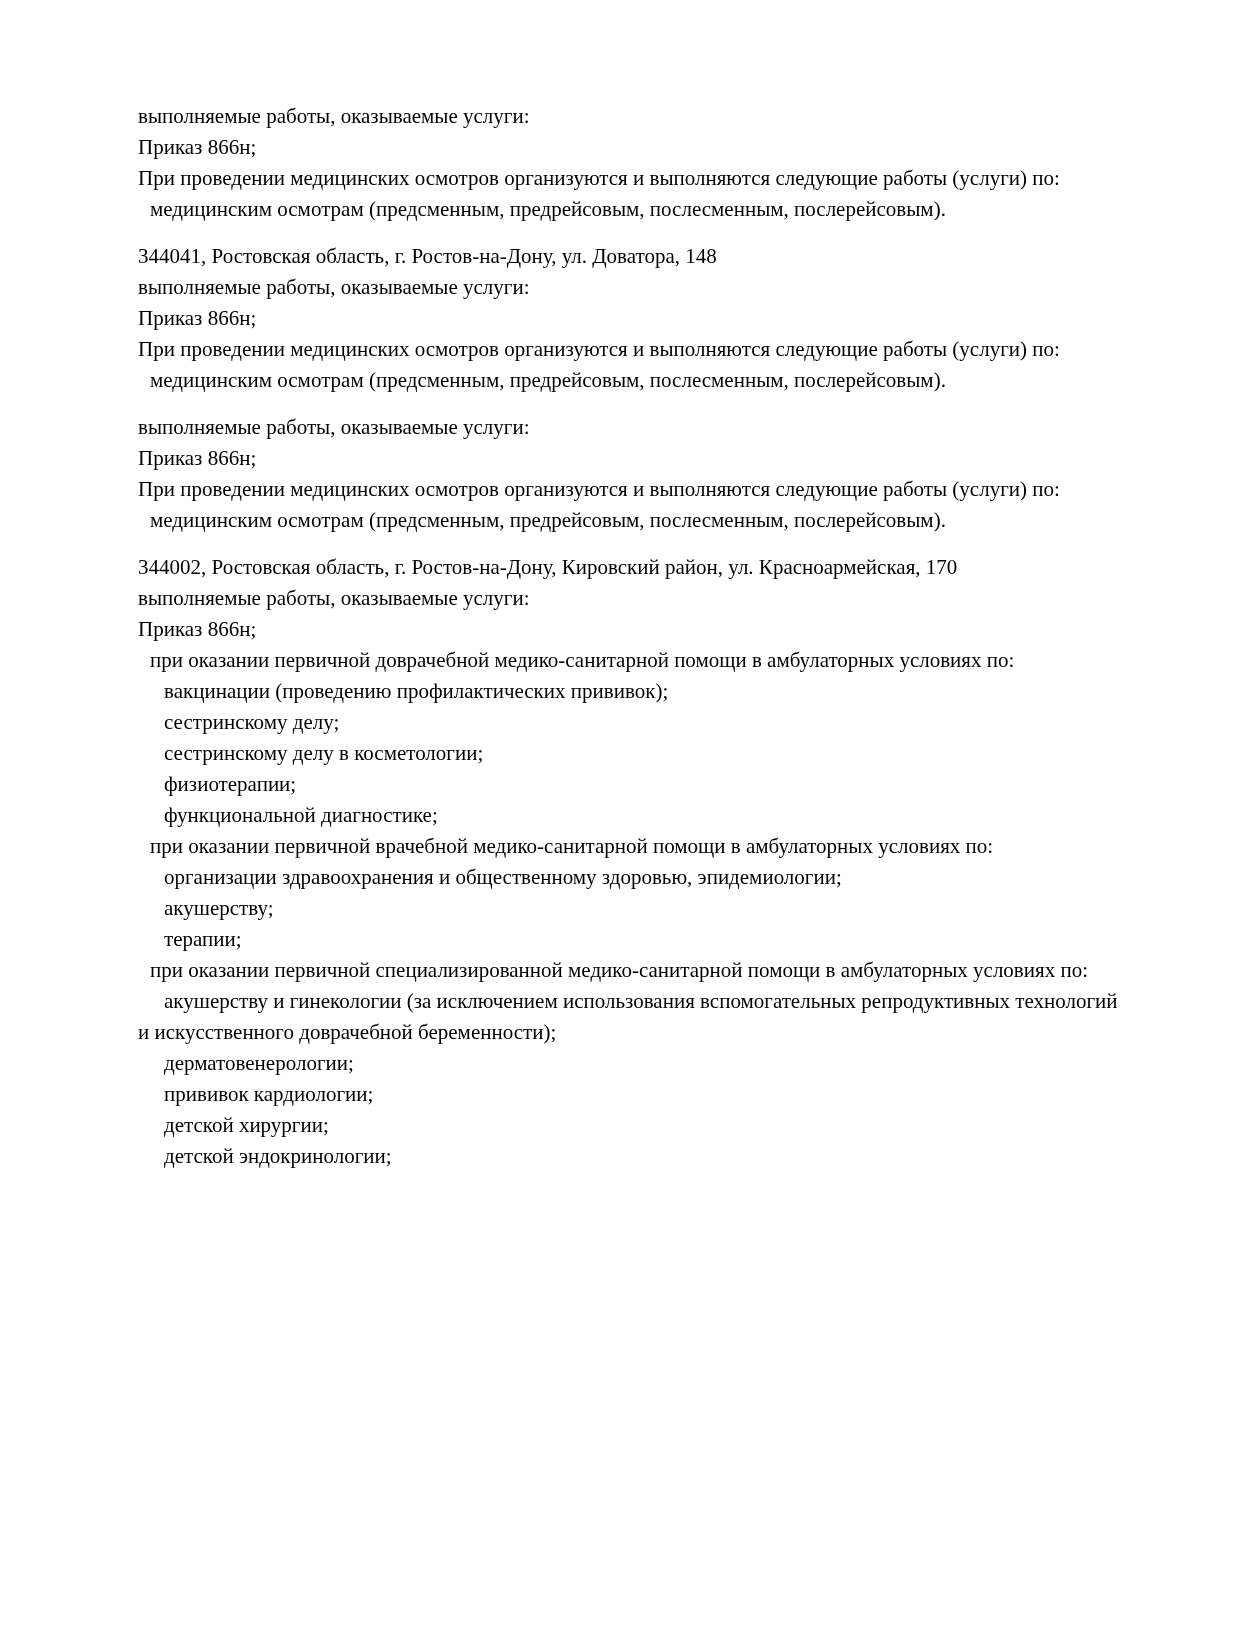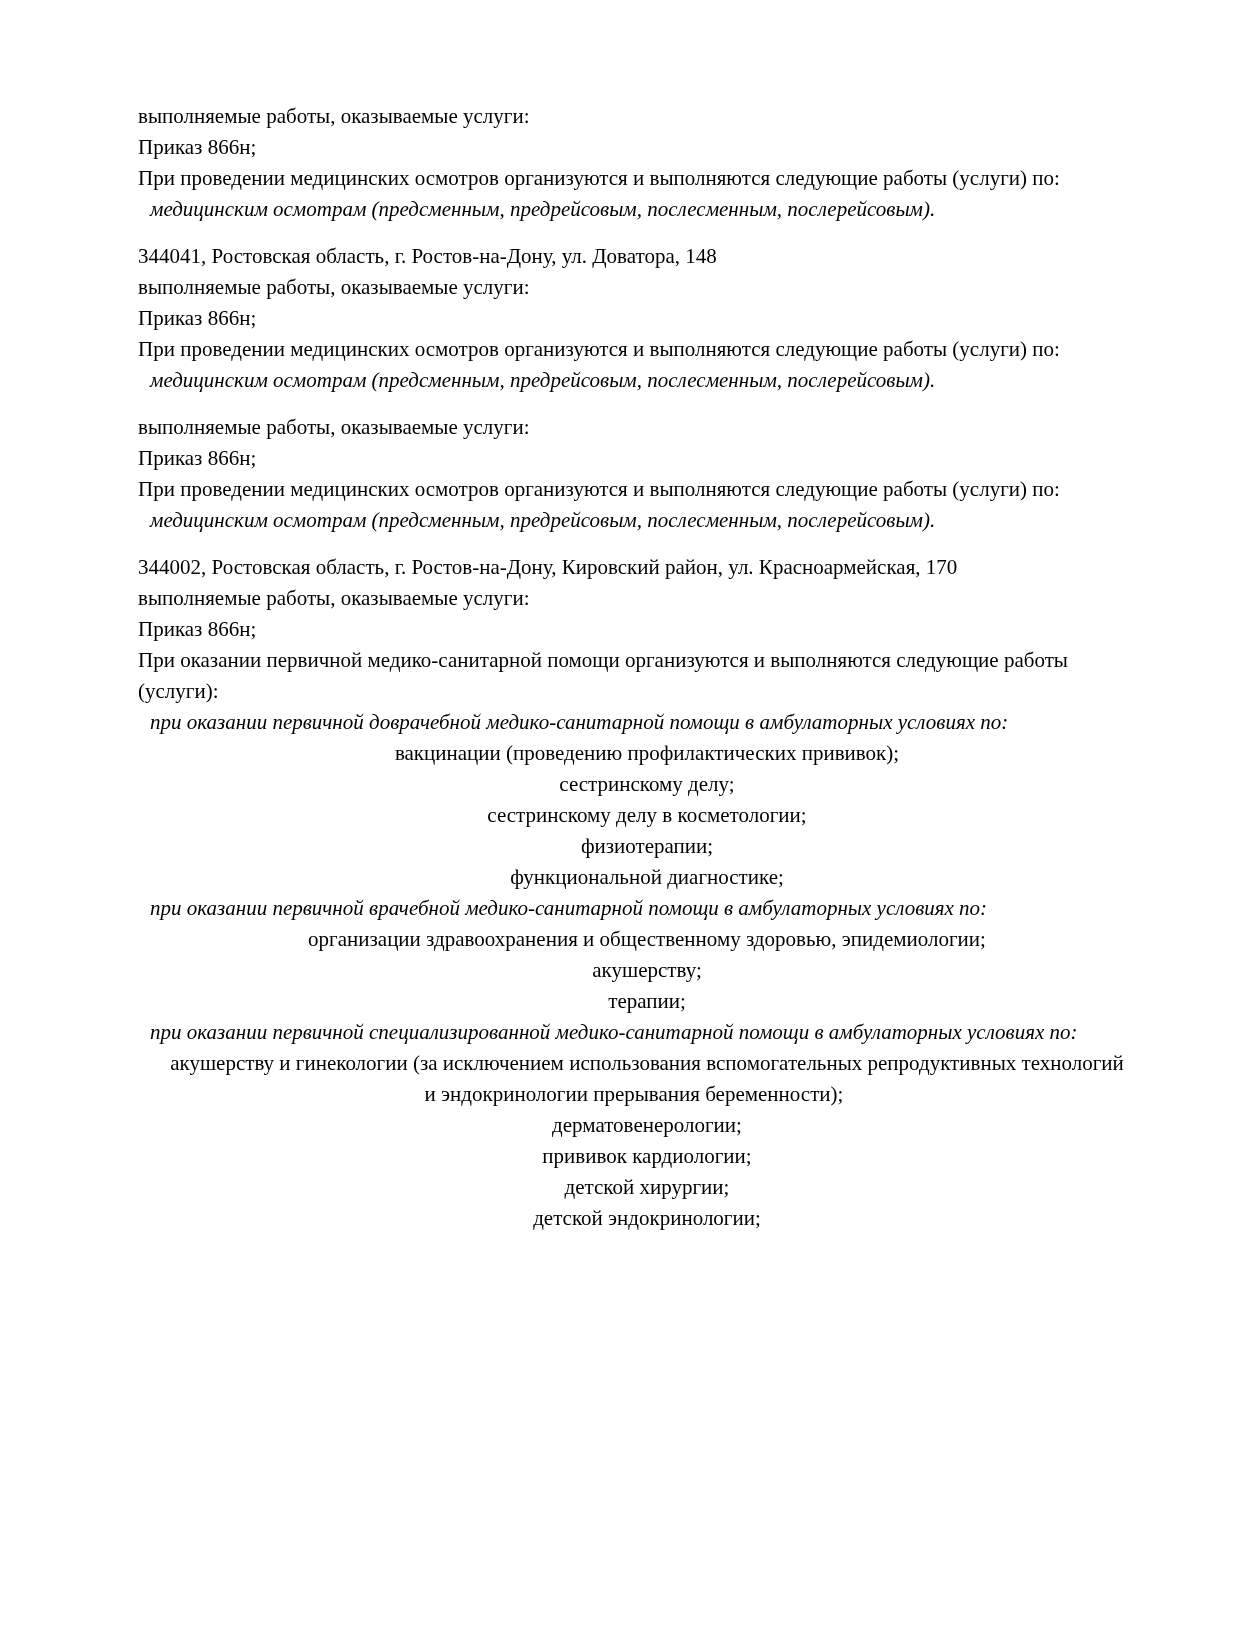--- a/index.html
+++ b/index.html
@@ -25,22 +25,22 @@
     width: 992px;
   }
   .block { margin: 0; }
   .block + .block { margin-top: 16px; }
   .line {
     margin: 0;
     padding: 0;
     white-space: normal;
   }
   .indent-0 { text-indent: 0; }
-  .indent-1 { text-indent: 12px; font-style: italic; }
-  .indent-2 { text-indent: 26px; text-align: center; }
+  .indent-1 { text-indent: 12px; }
+  .indent-2 { text-indent: 26px; }
 </style>
 </head>
 <body>
 
 <div class="page">
   <div class="content">
       <div class="block">
         <p class="line indent-0">выполняемые работы, оказываемые услуги:</p>
         <p class="line indent-0">Приказ 866н;</p>
         <p class="line indent-0">При проведении медицинских осмотров организуются и выполняются следующие работы (услуги) по:</p>
@@ -56,32 +56,31 @@
       <div class="block">
         <p class="line indent-0">выполняемые работы, оказываемые услуги:</p>
         <p class="line indent-0">Приказ 866н;</p>
         <p class="line indent-0">При проведении медицинских осмотров организуются и выполняются следующие работы (услуги) по:</p>
         <p class="line indent-1">медицинским осмотрам (предсменным, предрейсовым, послесменным, послерейсовым).</p>
       </div>
       <div class="block">
         <p class="line indent-0">344002, Ростовская область, г. Ростов-на-Дону, Кировский район, ул. Красноармейская, 170</p>
         <p class="line indent-0">выполняемые работы, оказываемые услуги:</p>
         <p class="line indent-0">Приказ 866н;</p>
-        <p class="line indent-0">При оказании первичной медико-санитарной помощи организуются и выполняются следующие работы (услуги):</p>
         <p class="line indent-1">при оказании первичной доврачебной медико-санитарной помощи в амбулаторных условиях по:</p>
         <p class="line indent-2">вакцинации (проведению профилактических прививок);</p>
         <p class="line indent-2">сестринскому делу;</p>
         <p class="line indent-2">сестринскому делу в косметологии;</p>
         <p class="line indent-2">физиотерапии;</p>
         <p class="line indent-2">функциональной диагностике;</p>
         <p class="line indent-1">при оказании первичной врачебной медико-санитарной помощи в амбулаторных условиях по:</p>
         <p class="line indent-2">организации здравоохранения и общественному здоровью, эпидемиологии;</p>
         <p class="line indent-2">акушерству;</p>
         <p class="line indent-2">терапии;</p>
         <p class="line indent-1">при оказании первичной специализированной медико-санитарной помощи в амбулаторных условиях по:</p>
-        <p class="line indent-2">акушерству и гинекологии (за исключением использования вспомогательных репродуктивных технологий и эндокринологии прерывания беременности);</p>
+        <p class="line indent-2">акушерству и гинекологии (за исключением использования вспомогательных репродуктивных технологий и искусственного доврачебной беременности);</p>
         <p class="line indent-2">дерматовенерологии;</p>
         <p class="line indent-2">прививок кардиологии;</p>
         <p class="line indent-2">детской хирургии;</p>
         <p class="line indent-2">детской эндокринологии;</p>
       </div>
     </div>
 </div>
 
 </body></html>

